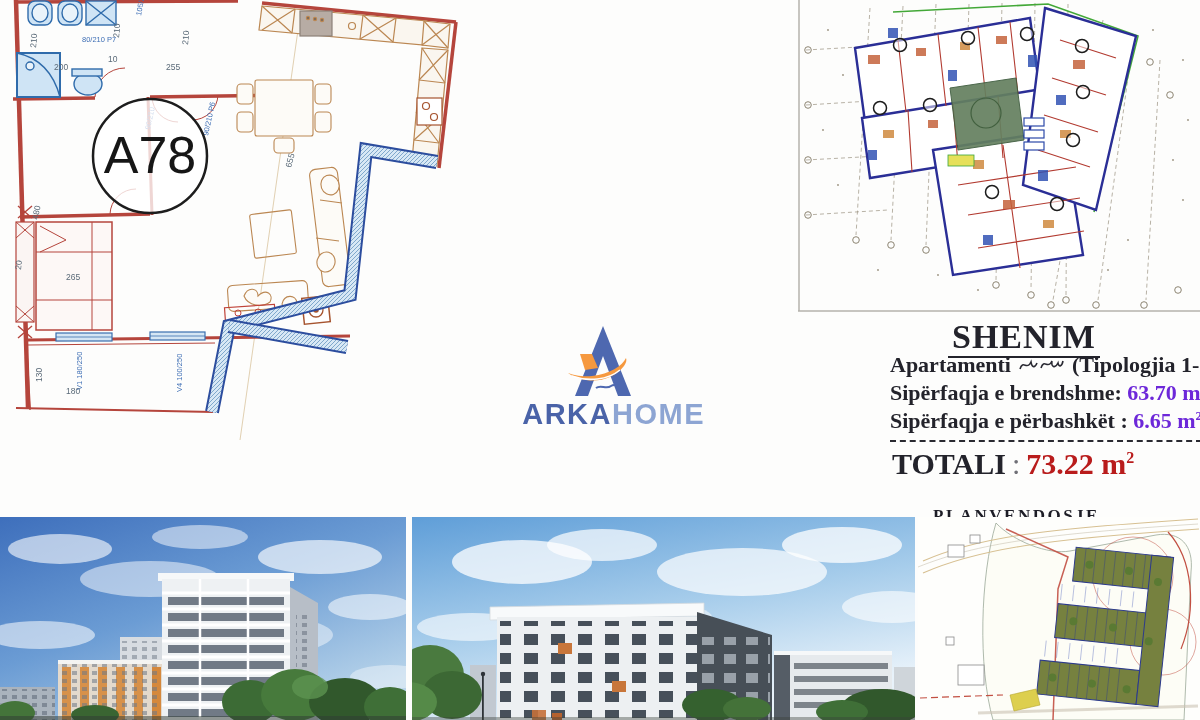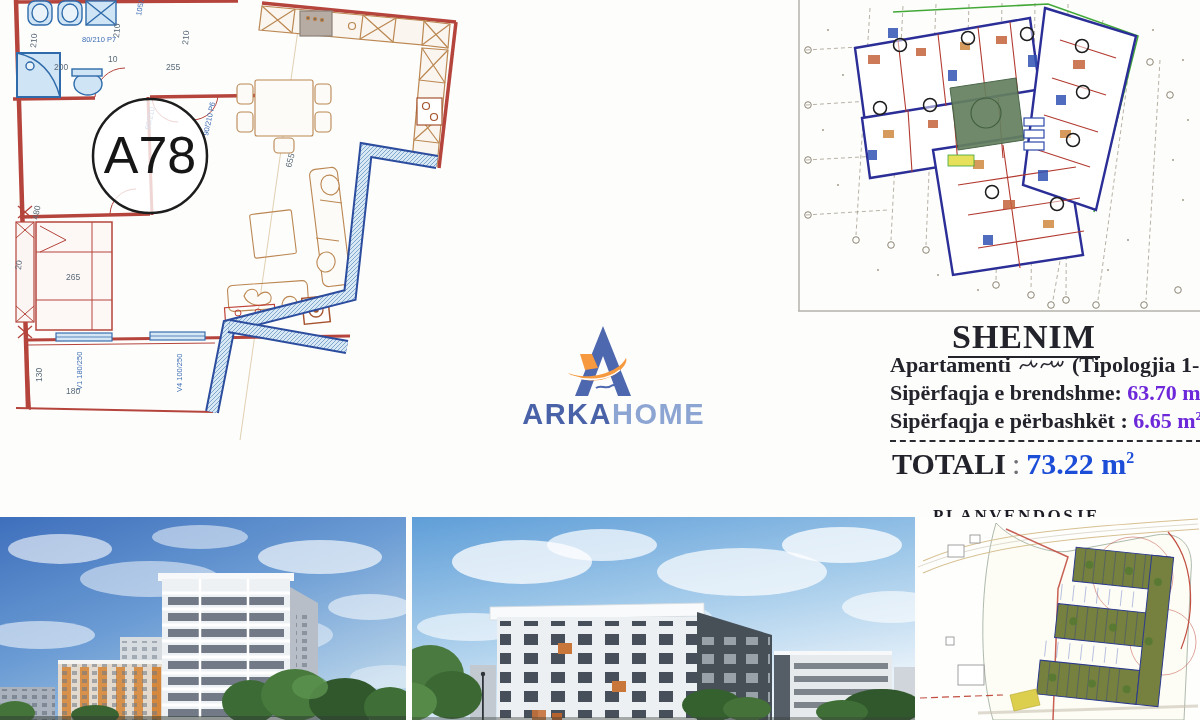--- a/index.html
+++ b/index.html
@@ -13,21 +13,21 @@
     left:948px;top:318px;font-weight:bold;font-size:34px;color:#23232b;
     border-bottom:2.5px solid #23232b;padding:0 4px 0px 4px;letter-spacing:1px;
   }
   .shenim-line{white-space:nowrap;font-weight:bold;font-size:22px;color:#23232b;}
   .shenim-line .val{color:#6d28d9;}
   .shenim-line sup{font-size:13px;}
   .scribble{display:inline-block;vertical-align:-3px;margin:0 2px;}
   .divider{left:890px;top:440px;width:312px;border-top:2.5px dashed #2a2a31;}
   .totali{left:892px;top:447px;white-space:nowrap;font-weight:bold;font-size:30px;color:#23232b;}
   .totali .colon{color:#6f6f76;font-weight:normal;padding:0 6px;}
-  .totali .val{color:#1d4ed8;text-align:right;}
+  .totali .val{color:#b91c1c;text-align:right;}
   .totali sup{font-size:16px;}
   
   .pv-title{
     left:933px;top:506px;font-weight:bold;font-size:17px;letter-spacing:2.5px;
     color:#1d1d26;border-bottom:2px solid #1d1d26;padding-bottom:0px;
   }
   
   .logo-text{
     left:505px;top:398px;width:200px;text-align:right;
     font-family:"Liberation Sans", sans-serif;font-size:29px;letter-spacing:1.5px;

